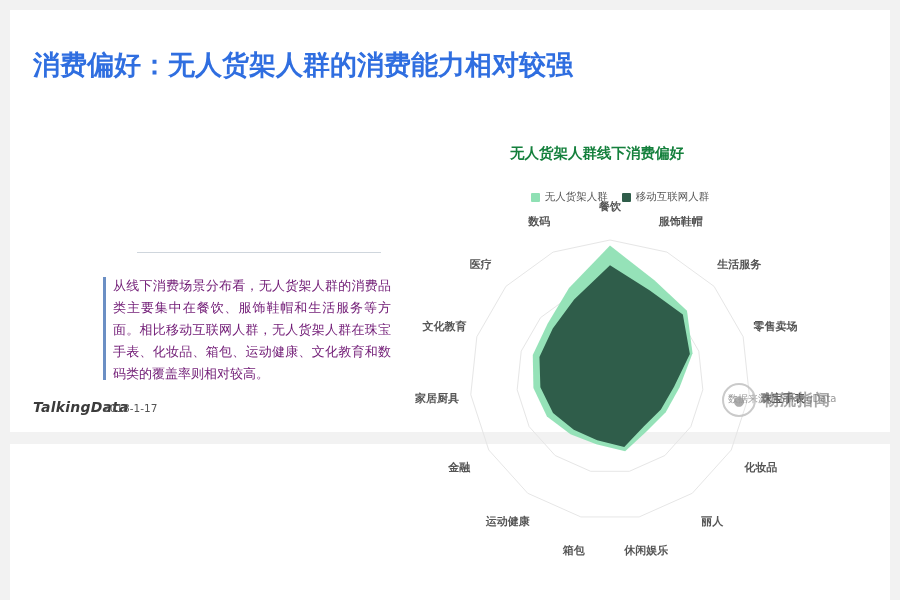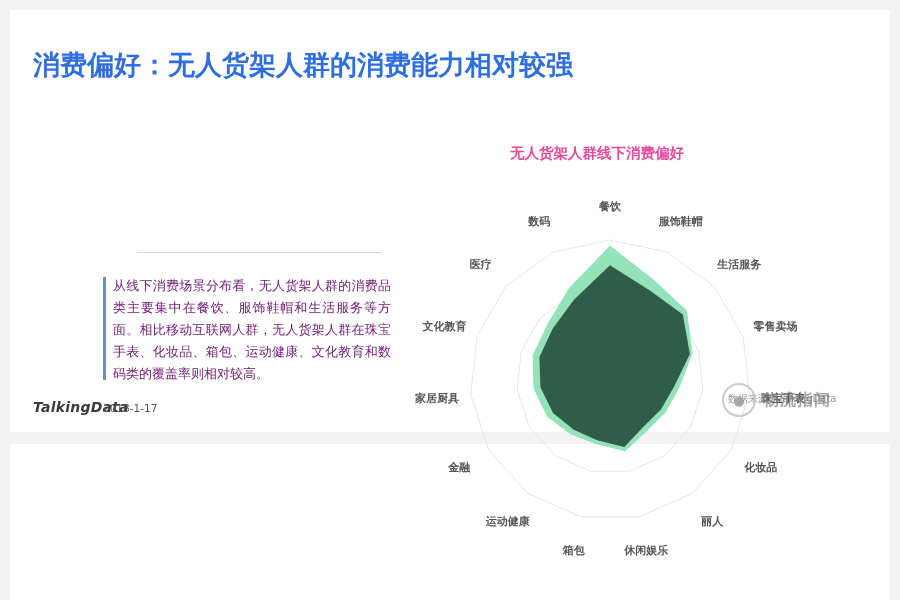--- a/index.html
+++ b/index.html
@@ -35,21 +35,21 @@
   .body-text{
     position:absolute;left:113px;top:275px;width:278px;
     font-size:13px;line-height:22px;color:#701a75;text-align:justify;
   }
   .body-bar{
     position:absolute;left:103px;top:277px;width:3px;height:103px;background:#6b8fc4;
   }
 
   .chart-title{
     position:absolute;left:510px;top:144px;
-    font-size:14.5px;font-weight:bold;color:#ec4899;white-space:nowrap;
+    font-size:14.5px;font-weight:bold;color:#15803d;white-space:nowrap;
   }
 
   .legend{
     position:absolute;left:500px;top:190px;width:240px;
     display:flex;align-items:center;justify-content:center;gap:14px;
   }
   .legend-item{display:flex;align-items:center;gap:5px;}
   .legend-swatch{width:9px;height:9px;border-radius:1px;display:inline-block;}
   .legend-label{font-size:10.5px;color:#555;white-space:nowrap;}
 
@@ -101,20 +101,30 @@
 
   <div class="title">消费偏好：无人货架人群的消费能力相对较强</div>
 
   <div class="hr-under"></div>
 
   <div class="body-bar"></div>
   <div class="body-text">从线下消费场景分布看，无人货架人群的消费品类主要集中在餐饮、服饰鞋帽和生活服务等方面。相比移动互联网人群，无人货架人群在珠宝手表、化妆品、箱包、运动健康、文化教育和数码类的覆盖率则相对较高。</div>
 
   <div class="chart-title">无人货架人群线下消费偏好</div>
 
+  <div class="legend">
+    <div class="legend-item">
+      <span class="legend-swatch" style="background:#8fe0b4"></span>
+      <span class="legend-label">无人货架人群</span>
+    </div>
+    <div class="legend-item">
+      <span class="legend-swatch" style="background:#2f5d4a"></span>
+      <span class="legend-label">移动互联网人群</span>
+    </div>
+  </div>
 
   <div class="radar-wrap">
     <svg id="radar-svg" width="420" height="350" viewBox="0 0 420 350">
         <path d="M190.00,118.33L208.98,122.37L224.68,133.77L234.38,150.58L236.41,169.88L230.41,188.33L217.43,202.75L199.70,210.65L180.30,210.65L162.57,202.75L149.59,188.33L143.59,169.88L145.62,150.58L155.32,133.77L171.02,122.37Z" fill="none" stroke="#e6e6e6" stroke-width="1"></path>
         <path d="M190.00,71.67L227.96,79.74L259.36,102.55L278.77,136.16L282.82,174.76L270.83,211.67L244.86,240.51L209.41,256.29L170.59,256.29L135.14,240.51L109.17,211.67L97.18,174.76L101.23,136.16L120.64,102.55L152.04,79.74Z" fill="none" stroke="#e6e6e6" stroke-width="1"></path>
         <path d="M190.00,25.00L246.94,37.10L294.04,71.32L323.15,121.74L329.23,179.63L311.24,235.00L272.29,278.26L219.11,301.94L160.89,301.94L107.71,278.26L68.76,235.00L50.77,179.63L56.85,121.74L85.96,71.32L133.06,37.10Z" fill="none" stroke="#e6e6e6" stroke-width="1"></path>
         <path d="M190.00,30.60L234.42,65.24L266.99,95.68L272.55,138.18L259.62,172.32L245.77,197.20L227.03,215.97L205.14,236.21L176.32,229.36L150.50,219.37L126.95,201.40L113.42,173.05L112.77,139.91L127.58,108.79L149.00,72.91Z" fill="#8fe0b4" fill-opacity="0.95" stroke="none"></path>
         <path d="M190.00,50.20L229.86,75.47L262.83,99.43L269.89,139.04L254.05,171.73L240.92,194.40L223.74,211.44L204.26,232.10L177.19,225.25L153.79,214.84L133.02,197.90L120.38,172.32L119.43,142.07L132.78,113.48L154.13,84.43Z" fill="#2f5d4a" fill-opacity="1" stroke="none"></path>
       </svg>
     <div id="axis-labels">

